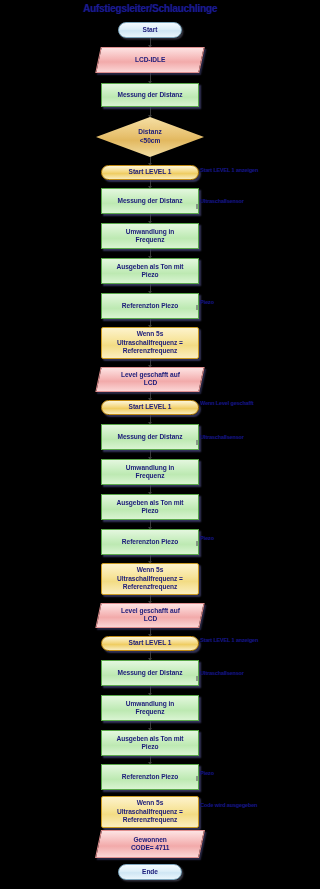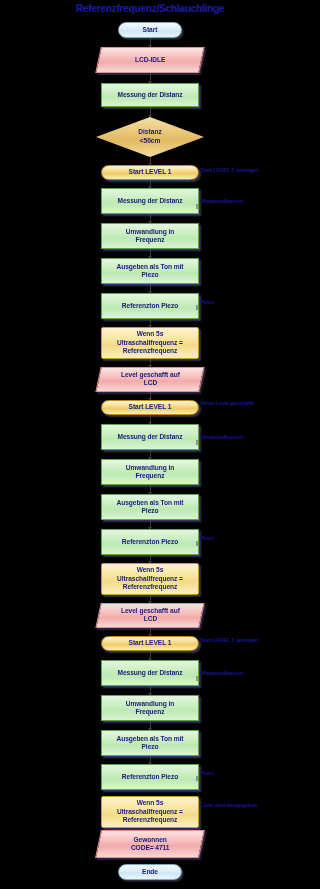--- a/index.html
+++ b/index.html
@@ -108,21 +108,21 @@
     background:#141478;
   }
   
   .gutter{position:absolute;left:196px;width:2px;height:5px;background:#4a4a55;opacity:.5;}
 </style>
 </head>
 <body>
 
 <div id="stage">
 
-  <div class="title">Referenzfrequenz/Schlauchlinge</div>
+  <div class="title">Aufstiegsleiter/Schlauchlinge</div>
 
   <div class="conn" style="top:38px;height:9px;"></div>
   <div class="conn" style="top:73px;height:10px;"></div>
   <div class="conn" style="top:107px;height:10px;"></div>
   <div class="conn" style="top:157px;height:8px;"></div>
 
   <div class="conn" style="top:180px;height:8px;"></div>
   <div class="conn" style="top:214px;height:9px;"></div>
   <div class="conn" style="top:249px;height:9px;"></div>
   <div class="conn" style="top:284px;height:9px;"></div>

